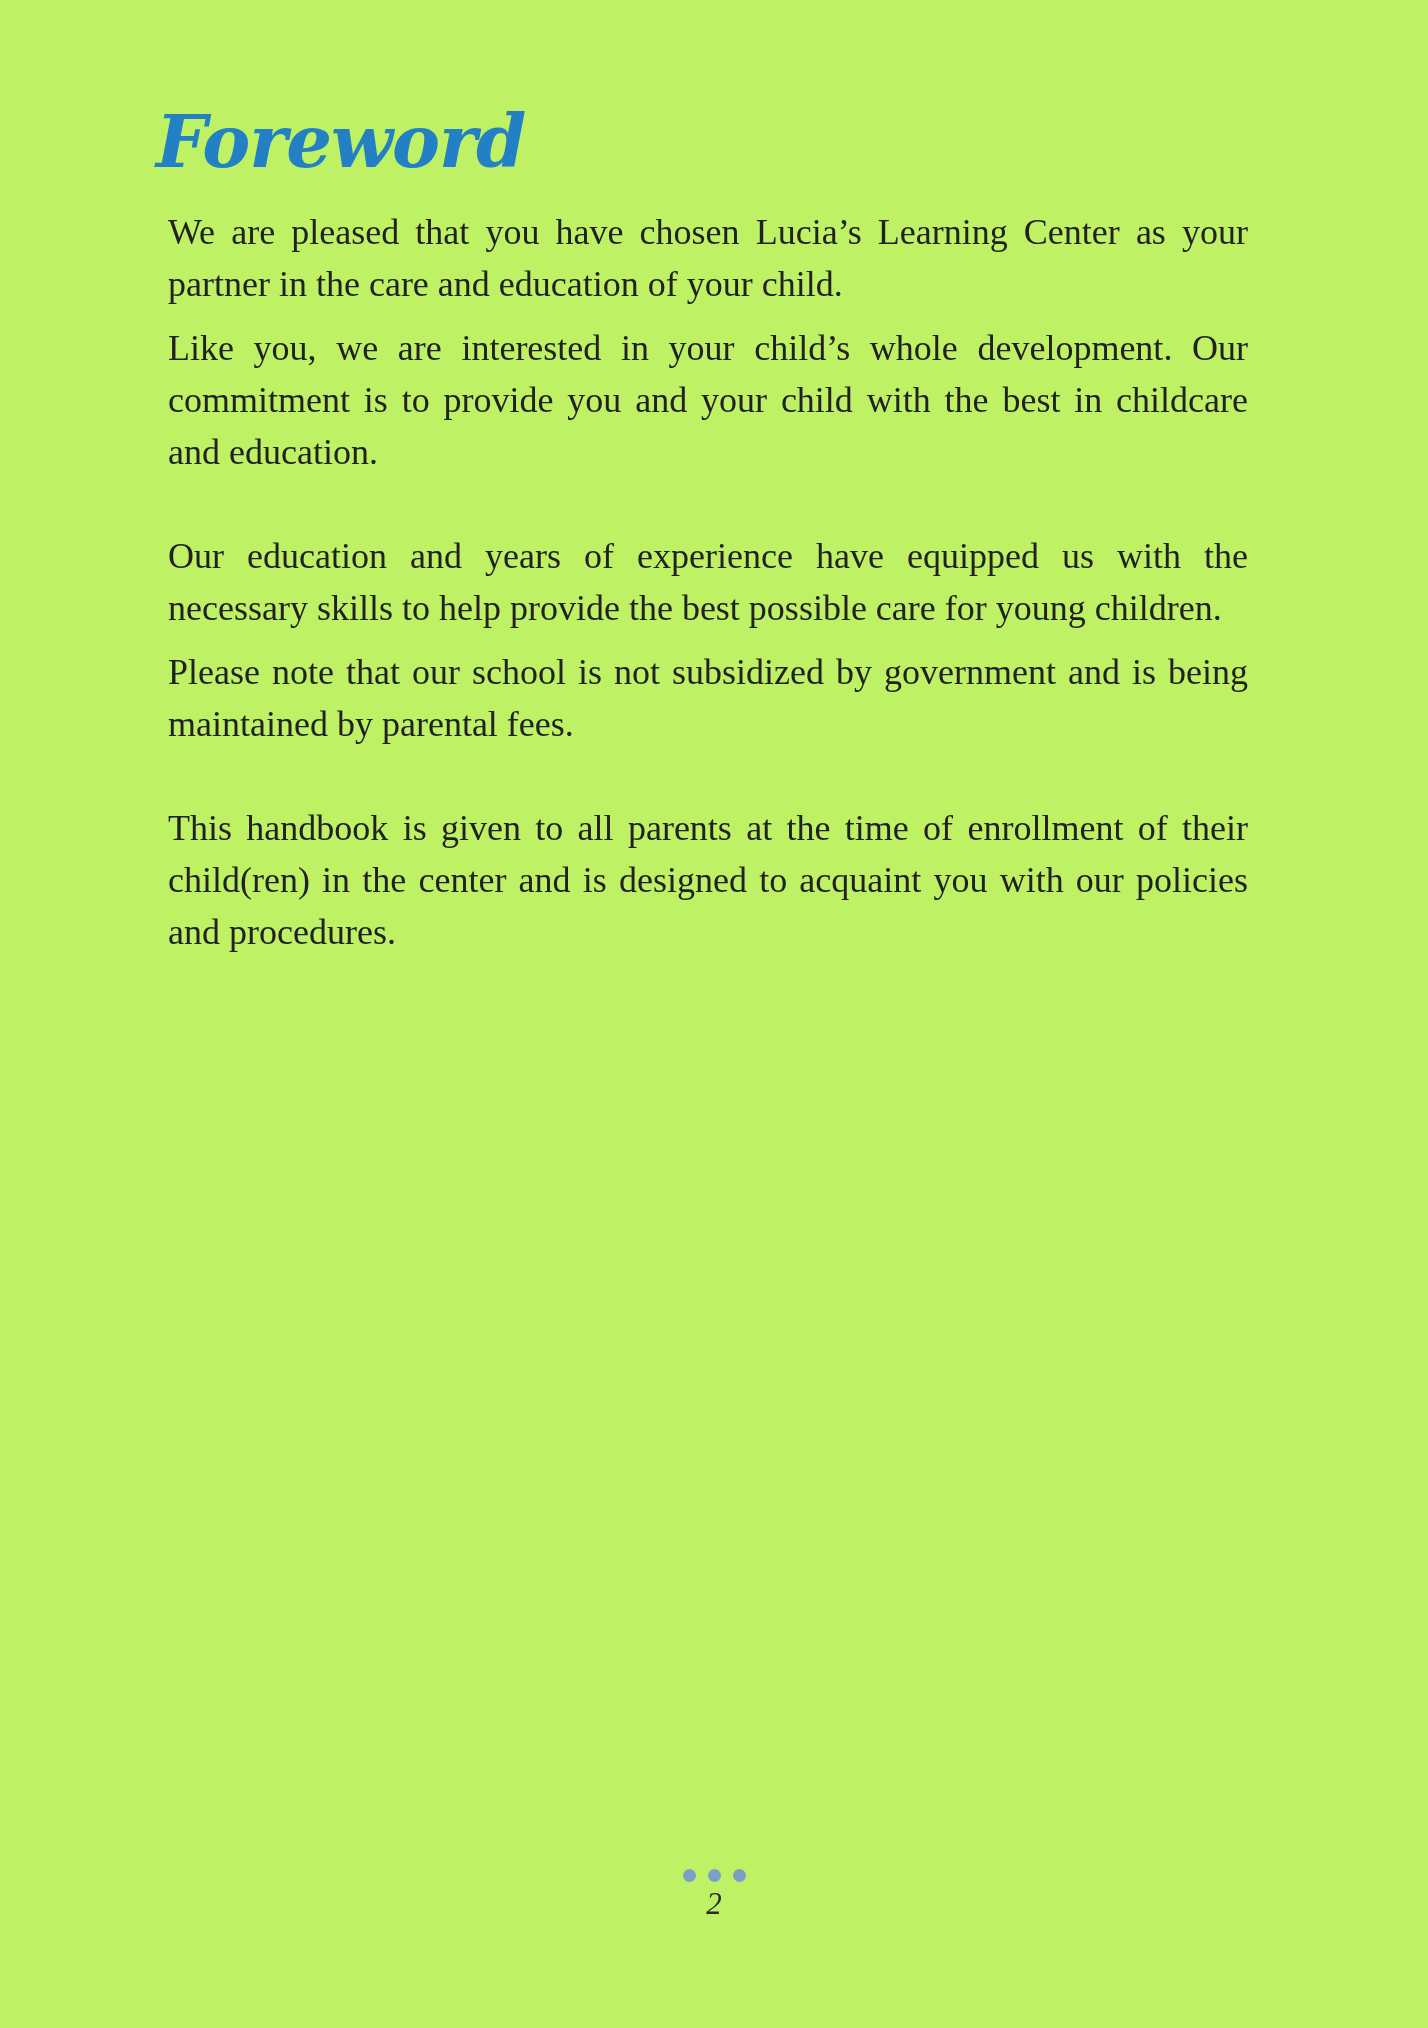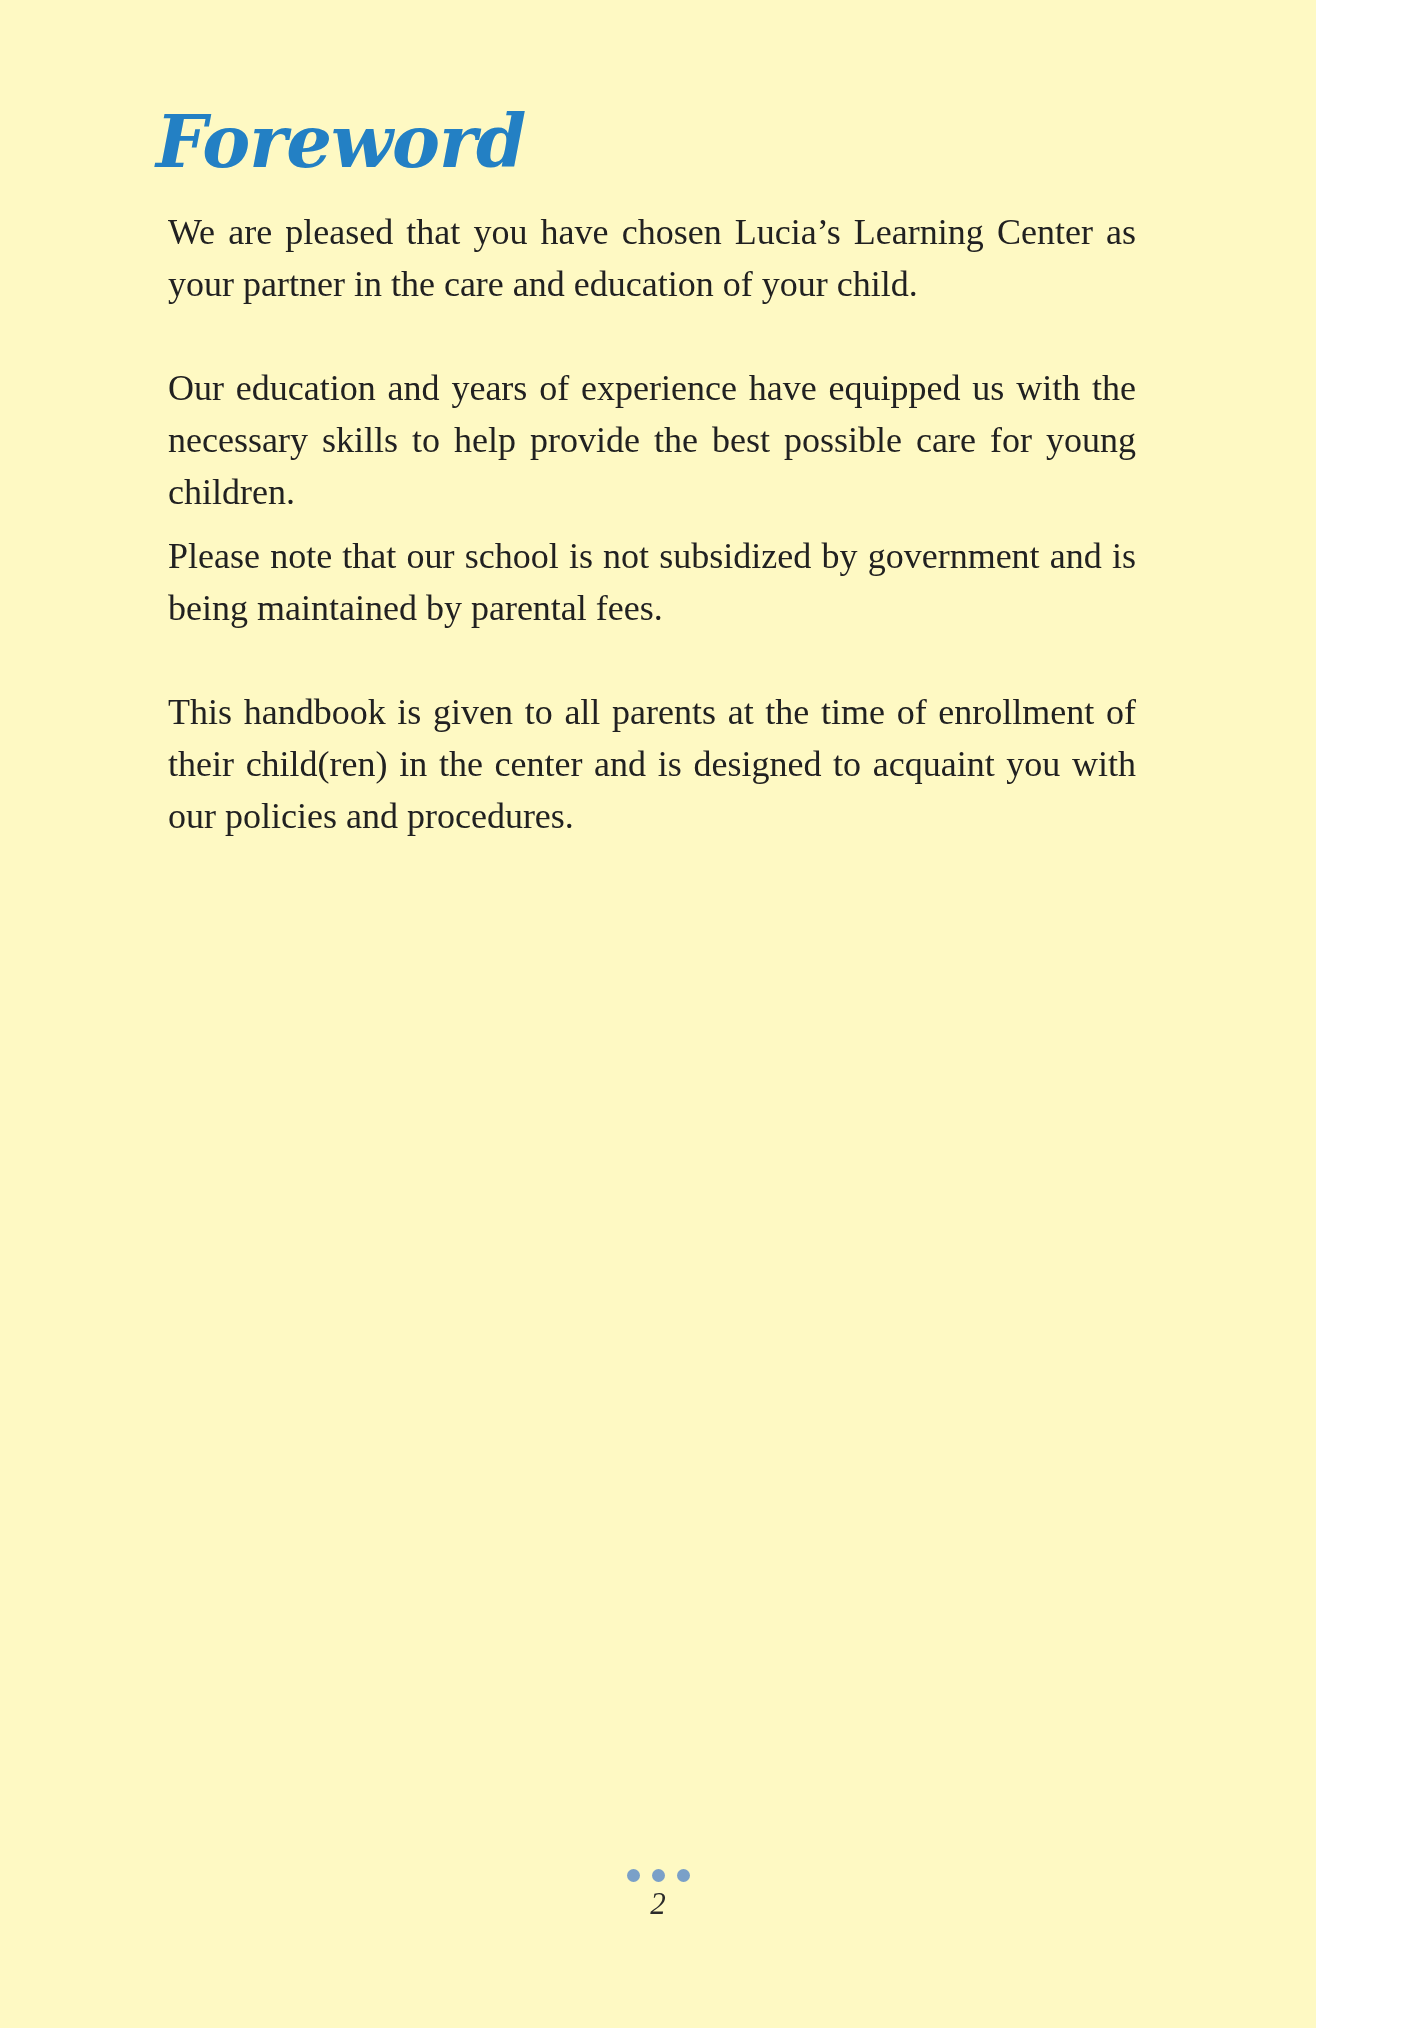--- a/index.html
+++ b/index.html
@@ -4,23 +4,23 @@
 <style>
   :root {
     --heading: #2380c4;
     --dots: #7aa0c8;
     --text: #212121;
   }
   * { box-sizing: border-box; }
   html, body { margin: 0; padding: 0; background: #ffffff; }
   .page {
     position: relative;
-    width: 1316px;
+    width: 1428px;
     height: 2028px;
-    background: #fef9c3;
+    background: #bef264;
     font-family: "Liberation Serif", serif;
     color: var(--text);
     padding: 104px 168px 0 156px;
     overflow: hidden;
   }
   .heading {
     font-family: "DejaVu Serif", serif;
     font-style: italic;
     font-weight: 700;
     font-size: 72px;
@@ -67,20 +67,21 @@
 <body>
 
 <div class="page">
 
   <h1 class="heading">Foreword</h1>
 
   <div class="doc-body">
 
     <div class="group">
       <p>We are pleased that you have chosen Lucia’s Learning Center as your partner in the care and education of your child.</p>
+      <p>Like you, we are interested in your child’s whole development. Our commitment is to provide you and your child with the best in childcare and education.</p>
     </div>
 
     <div class="group">
       <p>Our education and years of experience have equipped us with the necessary skills to help provide the best possible care for young children.</p>
       <p>Please note that our school is not subsidized by government and is being maintained by parental fees.</p>
     </div>
 
     <div class="group">
       <p>This handbook is given to all parents at the time of enrollment of their child(ren) in the center and is designed to acquaint you with our policies and procedures.</p>
     </div>

